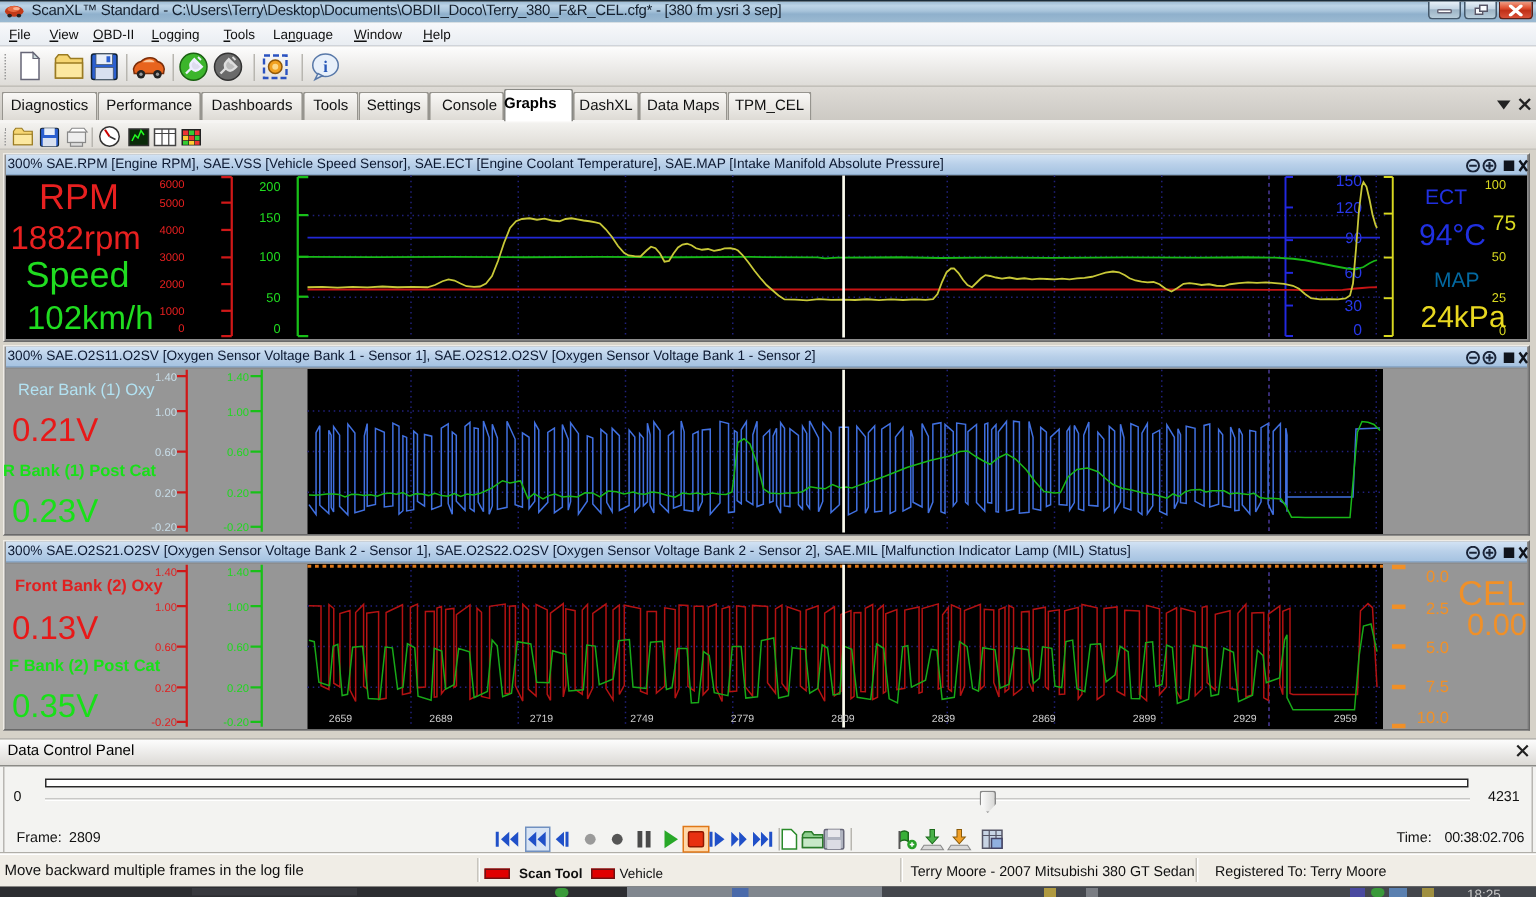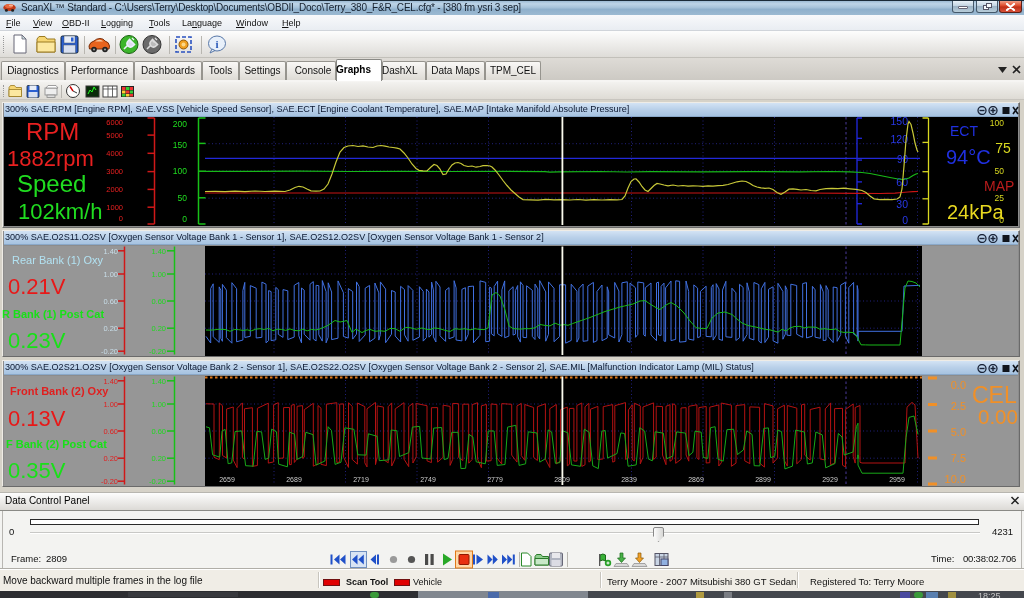--- a/index.html
+++ b/index.html
@@ -94,21 +94,21 @@
     <div style="width:47px;text-align:center;font-size:10px;color:#111">Settings</div>
   </div>
 <div class="abs" style="left:286px;top:61px;width:50px;height:20px;background:linear-gradient(#f9f8f6,#dcd9d3);border:1px solid #96948e;border-bottom:none;border-radius:2px 2px 0 0"></div>
 <div class="t" style="left:286px;top:65px;">
     <div style="width:54px;text-align:center;font-size:10px;color:#111">Console</div>
   </div>
 <div class="abs" style="left:336px;top:59px;width:46px;height:22px;background:#fff;border:1px solid #898985;border-bottom:none;border-radius:2px 2px 0 0;z-index:3"></div>
 <div class="t" style="left:336px;top:64px;z-index:4;width:46px;font-weight:bold;font-size:10px;color:#000">Graphs</div>
 <div class="abs" style="left:382px;top:61px;width:44px;height:20px;background:linear-gradient(#f9f8f6,#dcd9d3);border:1px solid #96948e;border-bottom:none;border-radius:2px 2px 0 0"></div>
 <div class="t" style="left:382px;top:65px;">
-    <div style="width:44px;text-align:left;font-size:10px;color:#111">DashXL</div>
+    <div style="width:44px;text-align:center;font-size:10px;color:#111">DashXL</div>
   </div>
 <div class="abs" style="left:426px;top:61px;width:59px;height:20px;background:linear-gradient(#f9f8f6,#dcd9d3);border:1px solid #96948e;border-bottom:none;border-radius:2px 2px 0 0"></div>
 <div class="t" style="left:426px;top:65px;">
     <div style="width:59px;text-align:center;font-size:10px;color:#111">Data Maps</div>
   </div>
 <div class="abs" style="left:485px;top:61px;width:56px;height:20px;background:linear-gradient(#f9f8f6,#dcd9d3);border:1px solid #96948e;border-bottom:none;border-radius:2px 2px 0 0"></div>
 <div class="t" style="left:485px;top:65px;">
     <div style="width:56px;text-align:center;font-size:10px;color:#111">TPM_CEL</div>
   </div>
 <div class="abs" style="left:0px;top:80px;width:1024px;height:2px;background:#f6f5f3;z-index:2"></div>
@@ -181,21 +181,21 @@
 <div class="t" style="left:878px;top:176.0px;width:30px;text-align:right;font-size:10.5px;color:#2838e8">60</div>
 <div class="t" style="left:878px;top:198.0px;width:30px;text-align:right;font-size:10.5px;color:#2838e8">30</div>
 <div class="t" style="left:878px;top:213.5px;width:30px;text-align:right;font-size:10.5px;color:#2838e8">0</div>
 <div class="t" style="left:974px;top:118.3px;width:30px;text-align:right;font-size:8.5px;color:#d8d820">100</div>
 <div class="t" style="left:988px;top:140.3px;width:30px;text-align:center;font-size:14px;color:#d8d820">75</div>
 <div class="t" style="left:974px;top:166.4px;width:30px;text-align:right;font-size:8.5px;color:#d8d820">50</div>
 <div class="t" style="left:974px;top:192.5px;width:30px;text-align:right;font-size:8.5px;color:#d8d820">25</div>
 <div class="t" style="left:974px;top:214.7px;width:30px;text-align:right;font-size:8.5px;color:#d8d820">0</div>
 <div class="t" style="left:950px;top:123px;font-size:14px;color:#2030e0">ECT</div>
 <div class="t" style="left:946px;top:146px;font-size:20px;color:#2030e0">94°C</div>
-<div class="t" style="left:984px;top:178px;font-size:14px;color:#b91c1c">MAP</div>
+<div class="t" style="left:956px;top:178px;font-size:14px;color:#0369a1">MAP</div>
 <div class="t" style="left:947px;top:201px;font-size:20px;color:#e8d820">24kPa</div>
 <svg class="abs" style="left:4px;top:116px" width="1014" height="110" viewBox="0 0 1014 110">
     <line x1="270" y1="1" x2="270" y2="109" stroke="#20207c" stroke-width="1" stroke-dasharray="1 2.5"></line>
     <line x1="341.5" y1="1" x2="341.5" y2="109" stroke="#20207c" stroke-width="1" stroke-dasharray="1 2.5"></line>
     <line x1="413" y1="1" x2="413" y2="109" stroke="#20207c" stroke-width="1" stroke-dasharray="1 2.5"></line>
     <line x1="484.5" y1="1" x2="484.5" y2="109" stroke="#20207c" stroke-width="1" stroke-dasharray="1 2.5"></line>
     <line x1="627.5" y1="1" x2="627.5" y2="109" stroke="#20207c" stroke-width="1" stroke-dasharray="1 2.5"></line>
     <line x1="699" y1="1" x2="699" y2="109" stroke="#20207c" stroke-width="1" stroke-dasharray="1 2.5"></line>
     <line x1="770.5" y1="1" x2="770.5" y2="109" stroke="#20207c" stroke-width="1" stroke-dasharray="1 2.5"></line>
     <line x1="842" y1="1" x2="842" y2="109" stroke="#4a3a9a" stroke-width="1" stroke-dasharray="2.5 2.5"></line>

